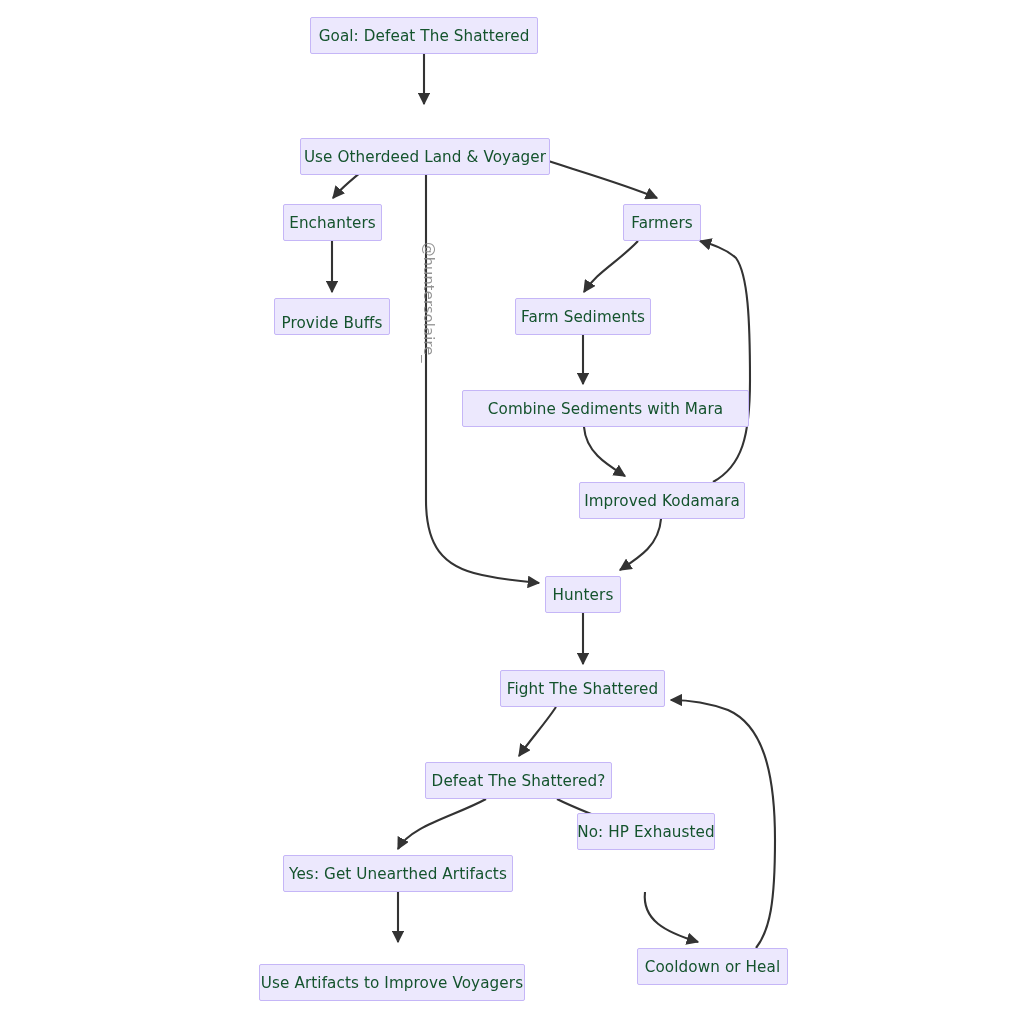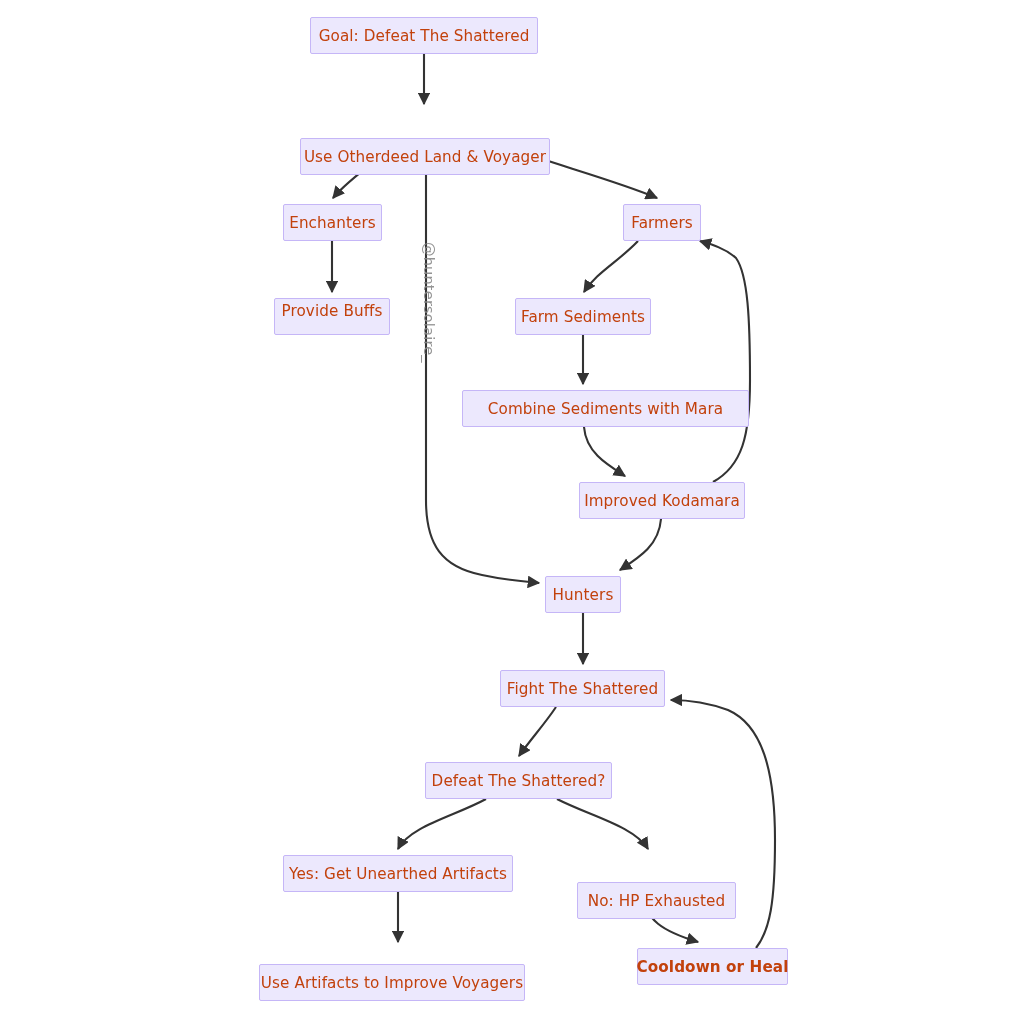--- a/index.html
+++ b/index.html
@@ -30,25 +30,25 @@
   }
   .node {
     position: absolute;
     box-sizing: border-box;
     background: #ECE8FD;
     border: 1.3px solid #C5B6F7;
     border-radius: 2px;
     display: flex;
     align-items: center;
     justify-content: center;
-    color: #c2410c;
+    color: #14532d;
     font-size: 15.2px;
     letter-spacing: 0.1px;
     white-space: nowrap;
-    padding: 14px 12px;
+    padding: 2px 12px;
   }
   .watermark {
     position: absolute;
     color: #8b8b8b;
     font-size: 14.5px;
     letter-spacing: 0.2px;
     white-space: nowrap;
     transform-origin: left top;
     transform: rotate(90deg);
     opacity: 0.92;
@@ -144,27 +144,27 @@
   </div>
 
   <div class="node" style="left:425px; top:762px; width:187px; height:37px;justify-content:center;">
     <span>Defeat The Shattered?</span>
   </div>
 
   <div class="node" style="left:283px; top:855px; width:230px; height:37px;">
     <span>Yes: Get Unearthed Artifacts</span>
   </div>
 
-  <div class="node" style="left:577px; top:882px; width:159px; height:37px;">
+  <div class="node" style="left:577px; top:813px; width:138px; height:37px;">
     <span>No: HP Exhausted</span>
   </div>
 
   <div class="node" style="left:259px; top:948px; width:266px; height:37px;margin-top:16px;">
     <span>Use Artifacts to Improve Voyagers</span>
   </div>
 
-  <div class="node" style="left:637px; top:948px; width:151px; height:37px;font-weight:bold;">
+  <div class="node" style="left:637px; top:948px; width:151px; height:37px;">
     <span>Cooldown or Heal</span>
   </div>
 
   <div class="watermark" style="left:437px; top:242px;">@huntersolaire_</div>
 
 </div>
 
 </body></html>

